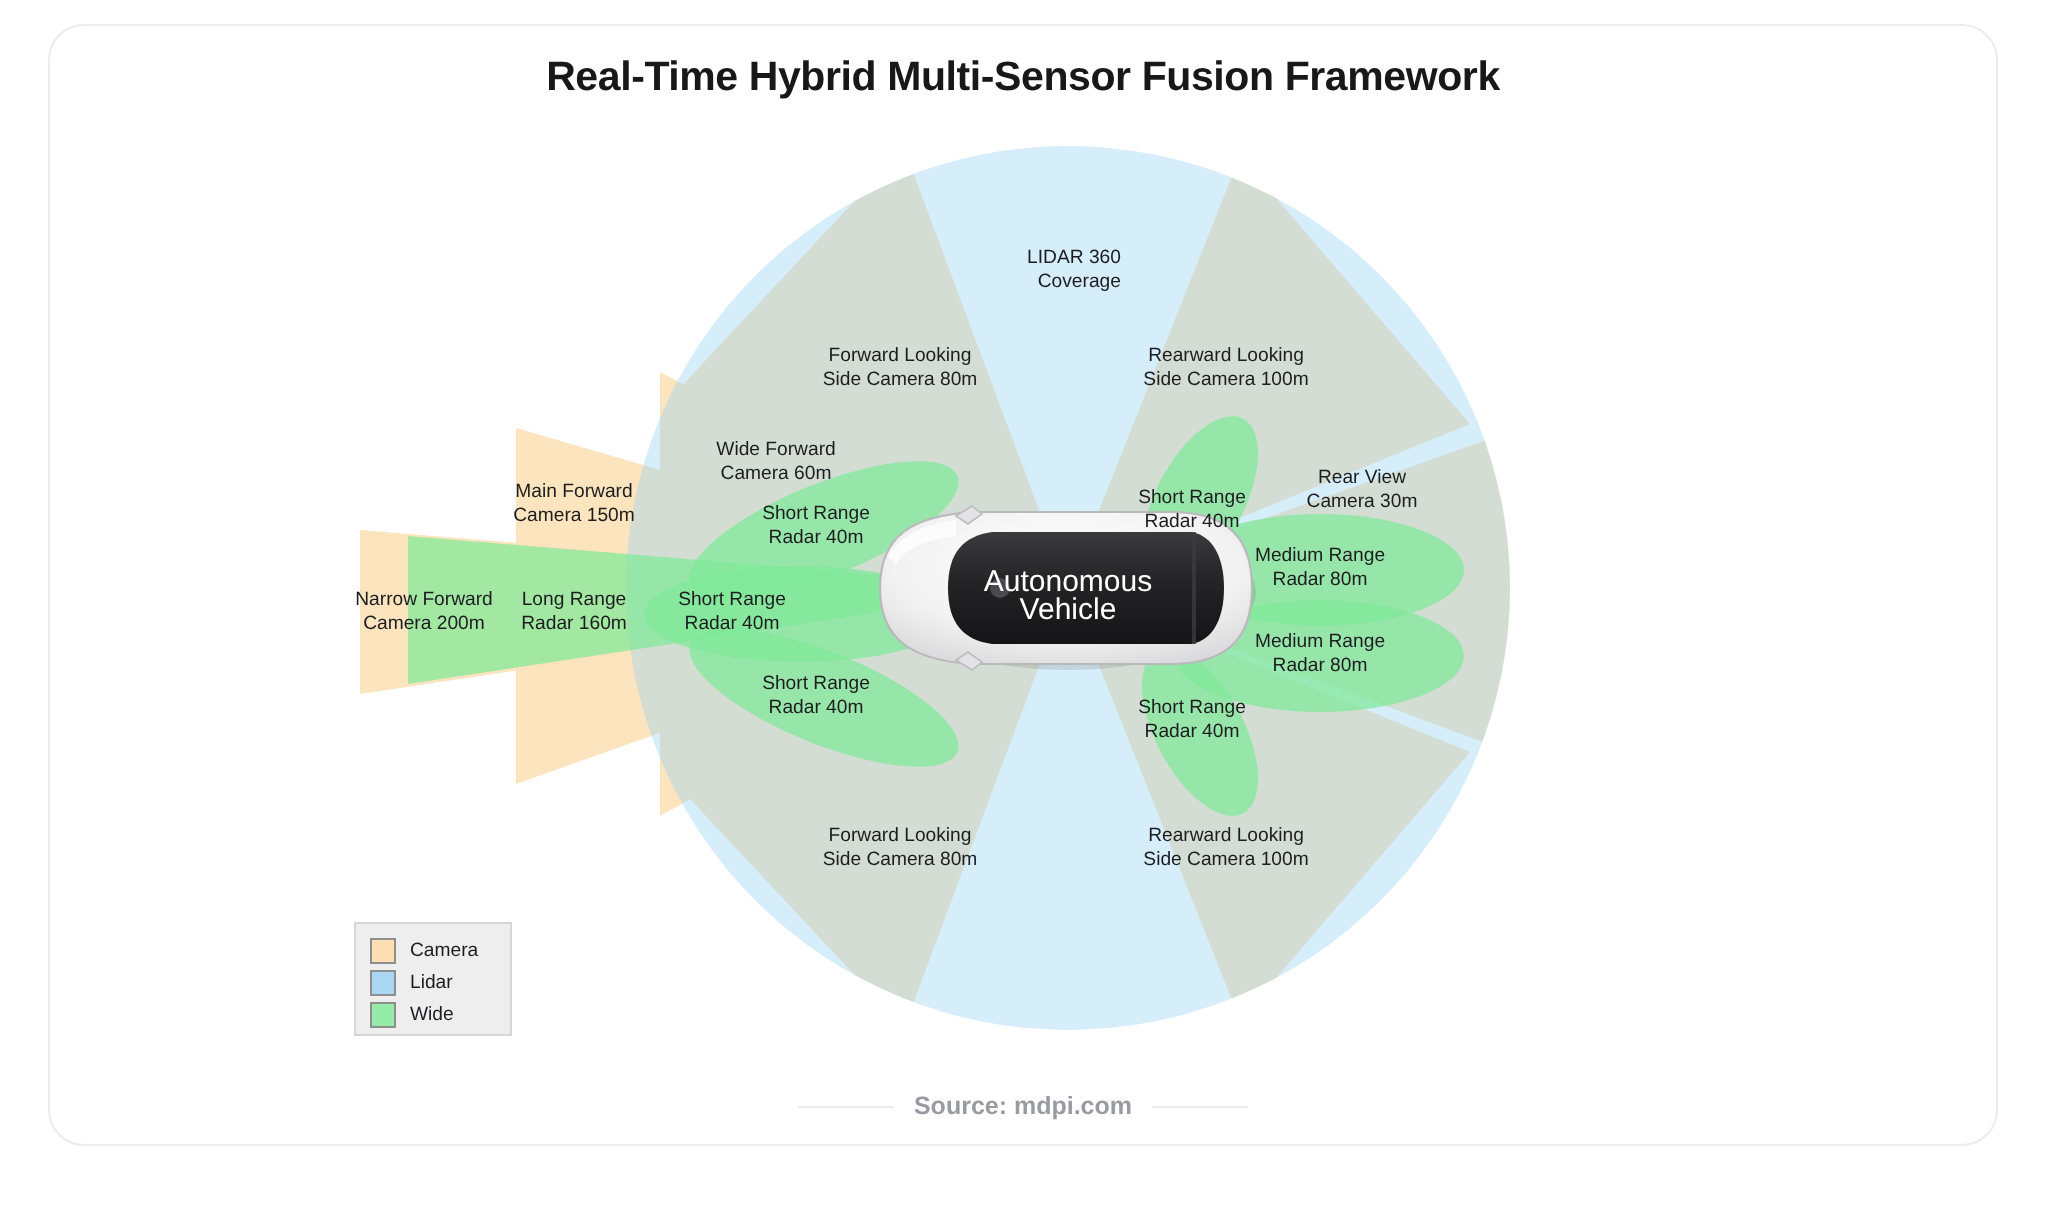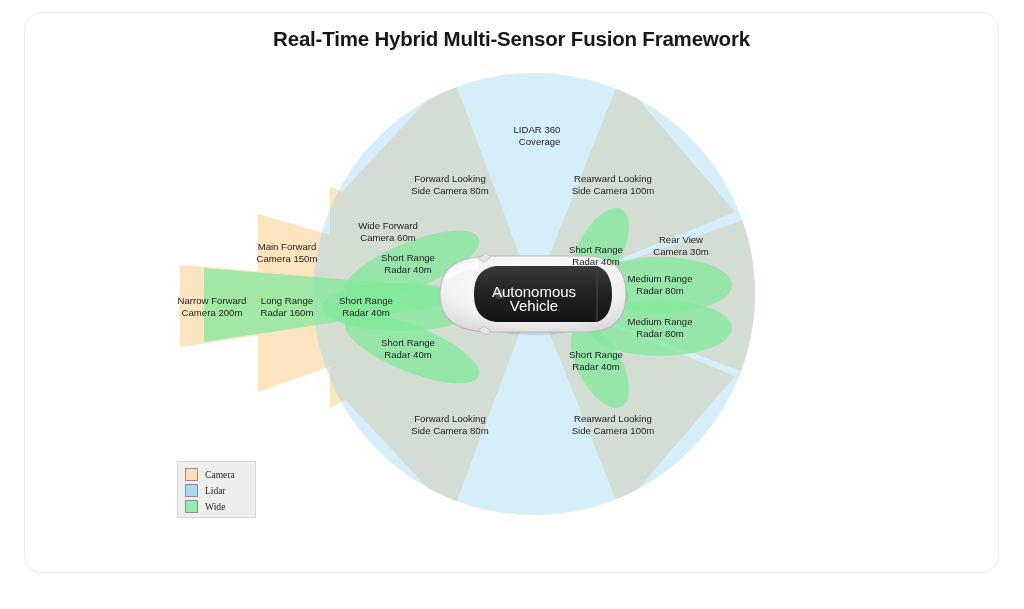--- a/index.html
+++ b/index.html
@@ -81,44 +81,46 @@
     top: 461px;
     width: 79px;
     height: 57px;
     background: #eeeeee;
     border: 1px solid #d6d6d6;
     box-sizing: border-box;
     padding: 6px 7px;
   }
   .leg-row {
     display: flex;
-    align-items: flex-start;
+    align-items: center;
     height: 15px;
     margin-bottom: 1px;
-    font-family: Liberation Serif, serif;
   }
   .leg-sw {
     width: 13px;
     height: 13px;
     border: 1px solid #8e8e8e;
     box-sizing: border-box;
     margin-right: 7px;
     flex: 0 0 auto;
   }
   .leg-tx {
     font-size: 9.6px;
     color: #1d1d20;
     line-height: 13px;
   }
 </style>
 </head>
 <body>
 
 <div id="card">
   <div id="title">Real-Time Hybrid Multi-Sensor Fusion Framework</div>
+  <div id="footer">
+    <span class="rule-l"></span><span>Source: mdpi.com</span><span class="rule-r"></span>
+  </div>
 </div>
 
 <div id="stage">
   <svg width="1024" height="609" viewBox="0 0 1024 609">
     <defs>
       <clipPath id="clipCircle">
         <circle cx="534" cy="294" r="221"></circle>
       </clipPath>
       <radialGradient id="carBodyGrad" cx="50%" cy="35%" r="75%">
         <stop offset="0%" stop-color="#ffffff"></stop>

